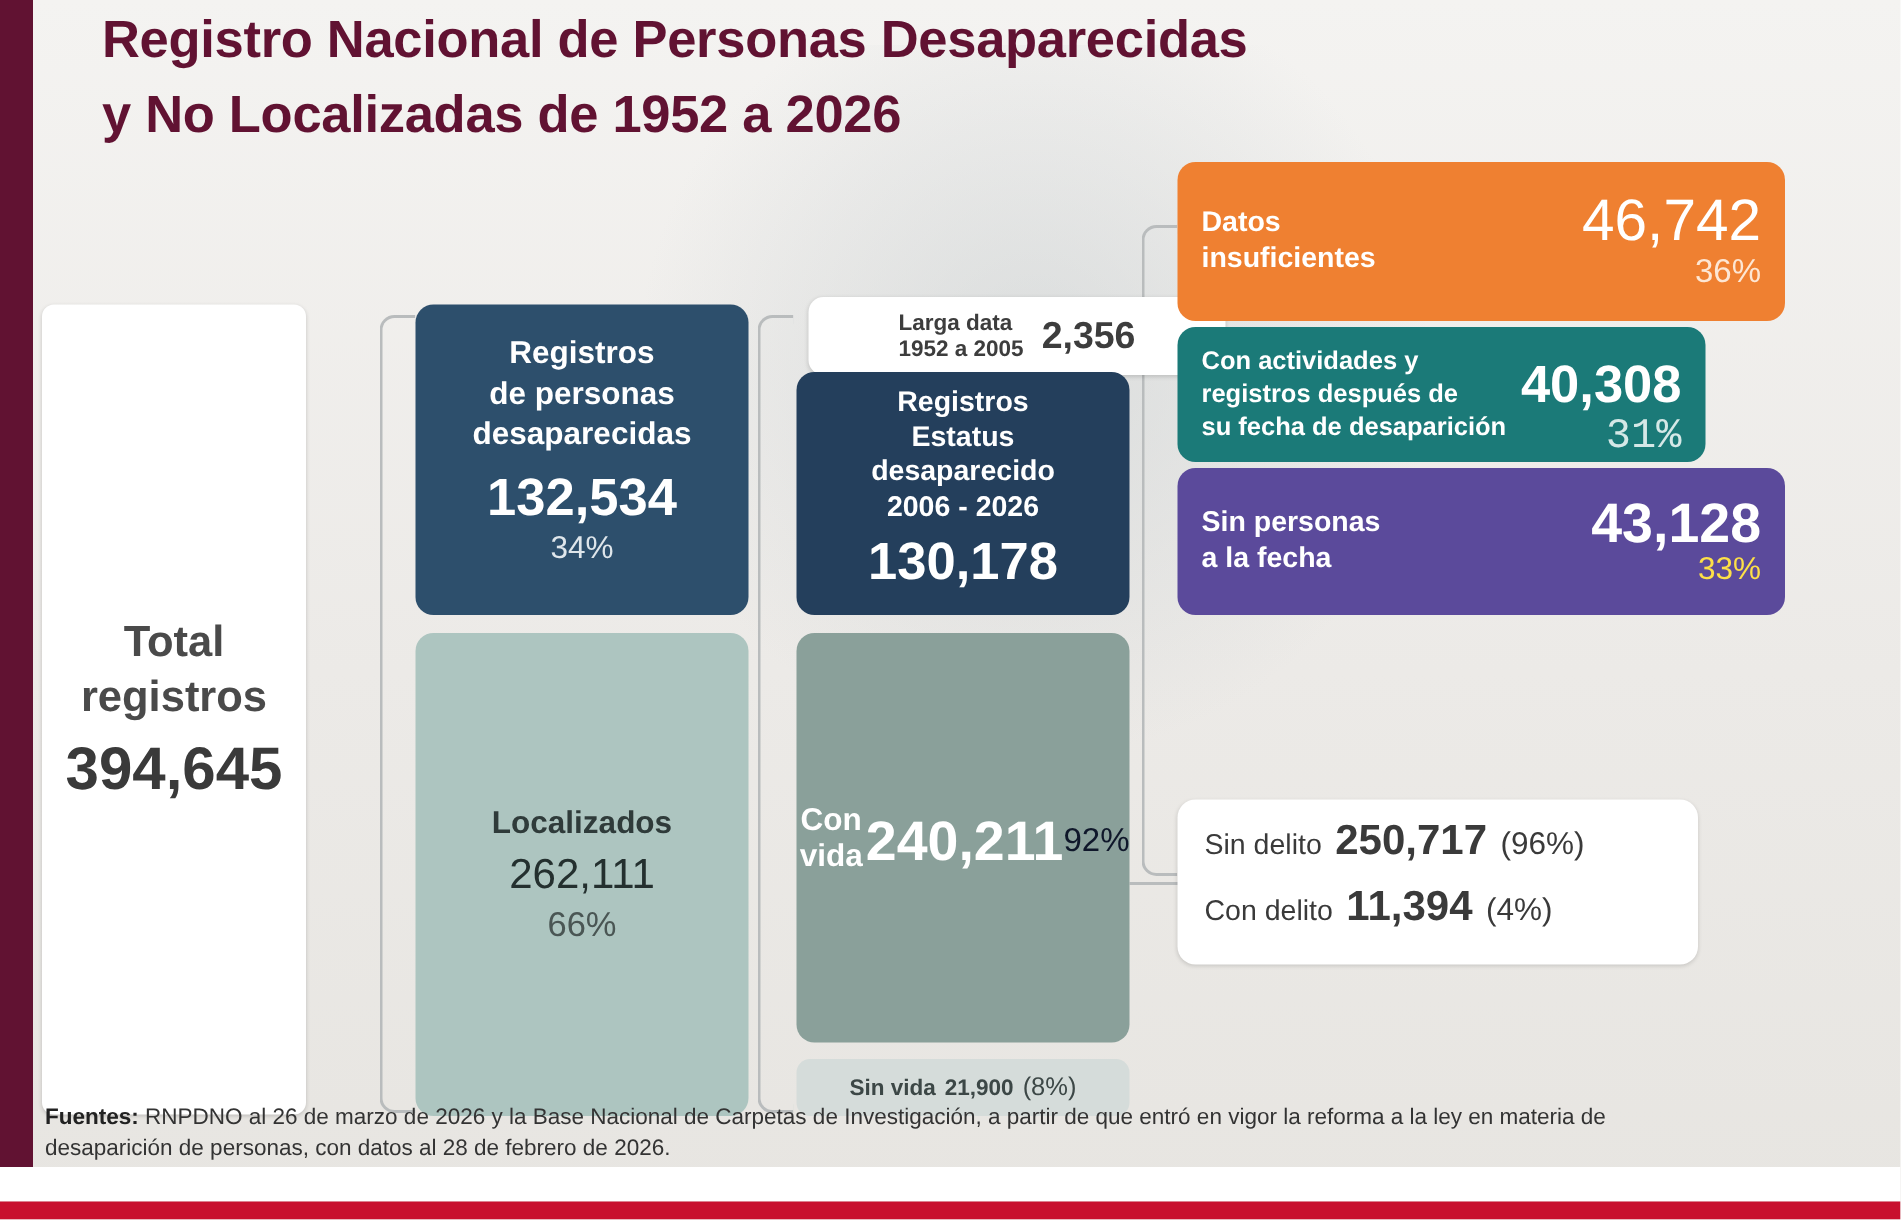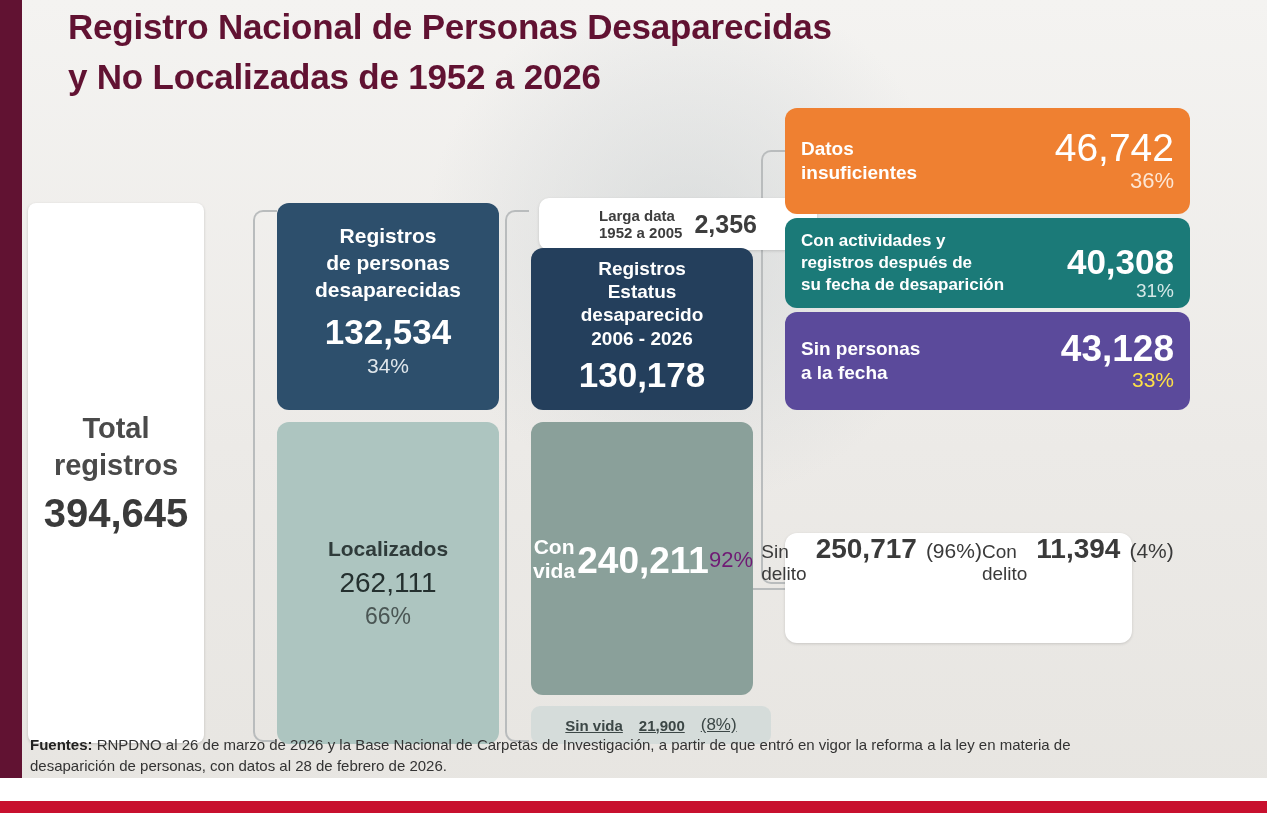--- a/index.html
+++ b/index.html
@@ -178,62 +178,61 @@
   
   #con-vida {
     left: 531px; top: 422px;
     width: 222px; height: 273px;
     background: #8aa09a;
     display: flex; flex-direction: row;
     align-items: center; justify-content: center;
   }
   #con-vida .lbl { font-size: 21px; font-weight: bold; }
   #con-vida .val { font-size: 37px; font-weight: bold; margin-top: 4px; }
-  #con-vida .pct { font-size: 22px; margin-top: 2px; color: #701a75; }
+  #con-vida .pct { font-size: 22px; margin-top: 2px; color: #0f172a; }
 
   
   #sin-vida {
     position: absolute;
     left: 531px; top: 706px;
-    width: 240px; height: 38px;
+    width: 222px; height: 38px;
     background: #d5dcda;
     border-radius: 9px;
     display: flex; align-items: center; justify-content: center;
-    gap: 16px;
+    gap: 6px;
     color: #3c4746;
-    text-decoration: underline;
   }
   #sin-vida .lbl { font-size: 15px; font-weight: bold; }
   #sin-vida .val { font-size: 15px; font-weight: bold; }
   #sin-vida .pct { font-size: 17px; }
 
   
   #datos-insuf {
     left: 785px; top: 108px;
     width: 405px; height: 106px;
     background: #ef8031;
     padding: 0 16px;
     display: flex; align-items: center; justify-content: space-between;
   }
   #datos-insuf .lbl { font-size: 19px; font-weight: bold; line-height: 1.25; text-align: left; }
   #datos-insuf .rt { text-align: right; }
   #datos-insuf .val { font-size: 39px; font-weight: normal; line-height: 1.05; }
   #datos-insuf .pct { font-size: 22px; color: #fde6d4; }
 
   #con-act {
     left: 785px; top: 218px;
-    width: 405px; height: 90px;
+    width: 352px; height: 90px;
     background: #1b7a78;
     padding: 0 16px;
     display: flex; align-items: center; justify-content: space-between;
   }
   #con-act .lbl { font-size: 17px; font-weight: bold; line-height: 1.28; text-align: left; }
   #con-act .rt { text-align: right; margin-top: 20px; }
   #con-act .val { font-size: 35px; font-weight: bold; line-height: 1.05; }
-  #con-act .pct { font-size: 19px; color: #d5e8e7; }
+  #con-act .pct { font-size: 28px; color: #d5e8e7; font-family: Liberation Mono, monospace; }
 
   #sin-act {
     left: 785px; top: 312px;
     width: 405px; height: 98px;
     background: #5b4a9b;
     padding: 0 16px;
     display: flex; align-items: center; justify-content: space-between;
   }
   #sin-act .lbl { font-size: 19px; font-weight: bold; line-height: 1.28; text-align: left; }
   #sin-act .rt { text-align: right; }
@@ -243,21 +242,21 @@
   
   #delito-box {
     position: absolute;
     left: 785px; top: 533px;
     width: 347px; height: 110px;
     background: #ffffff;
     border-radius: 12px;
     box-shadow: 0 1px 3px rgba(0,0,0,0.15);
     color: #3a3a3a;
     display: flex;
-    flex-direction: row;
+    flex-direction: column;
     justify-content: center;
     padding-left: 18px;
     box-sizing: border-box;
   }
   .delito-row {
     display: flex;
     align-items: baseline;
     gap: 9px;
     height: 44px;
   }

